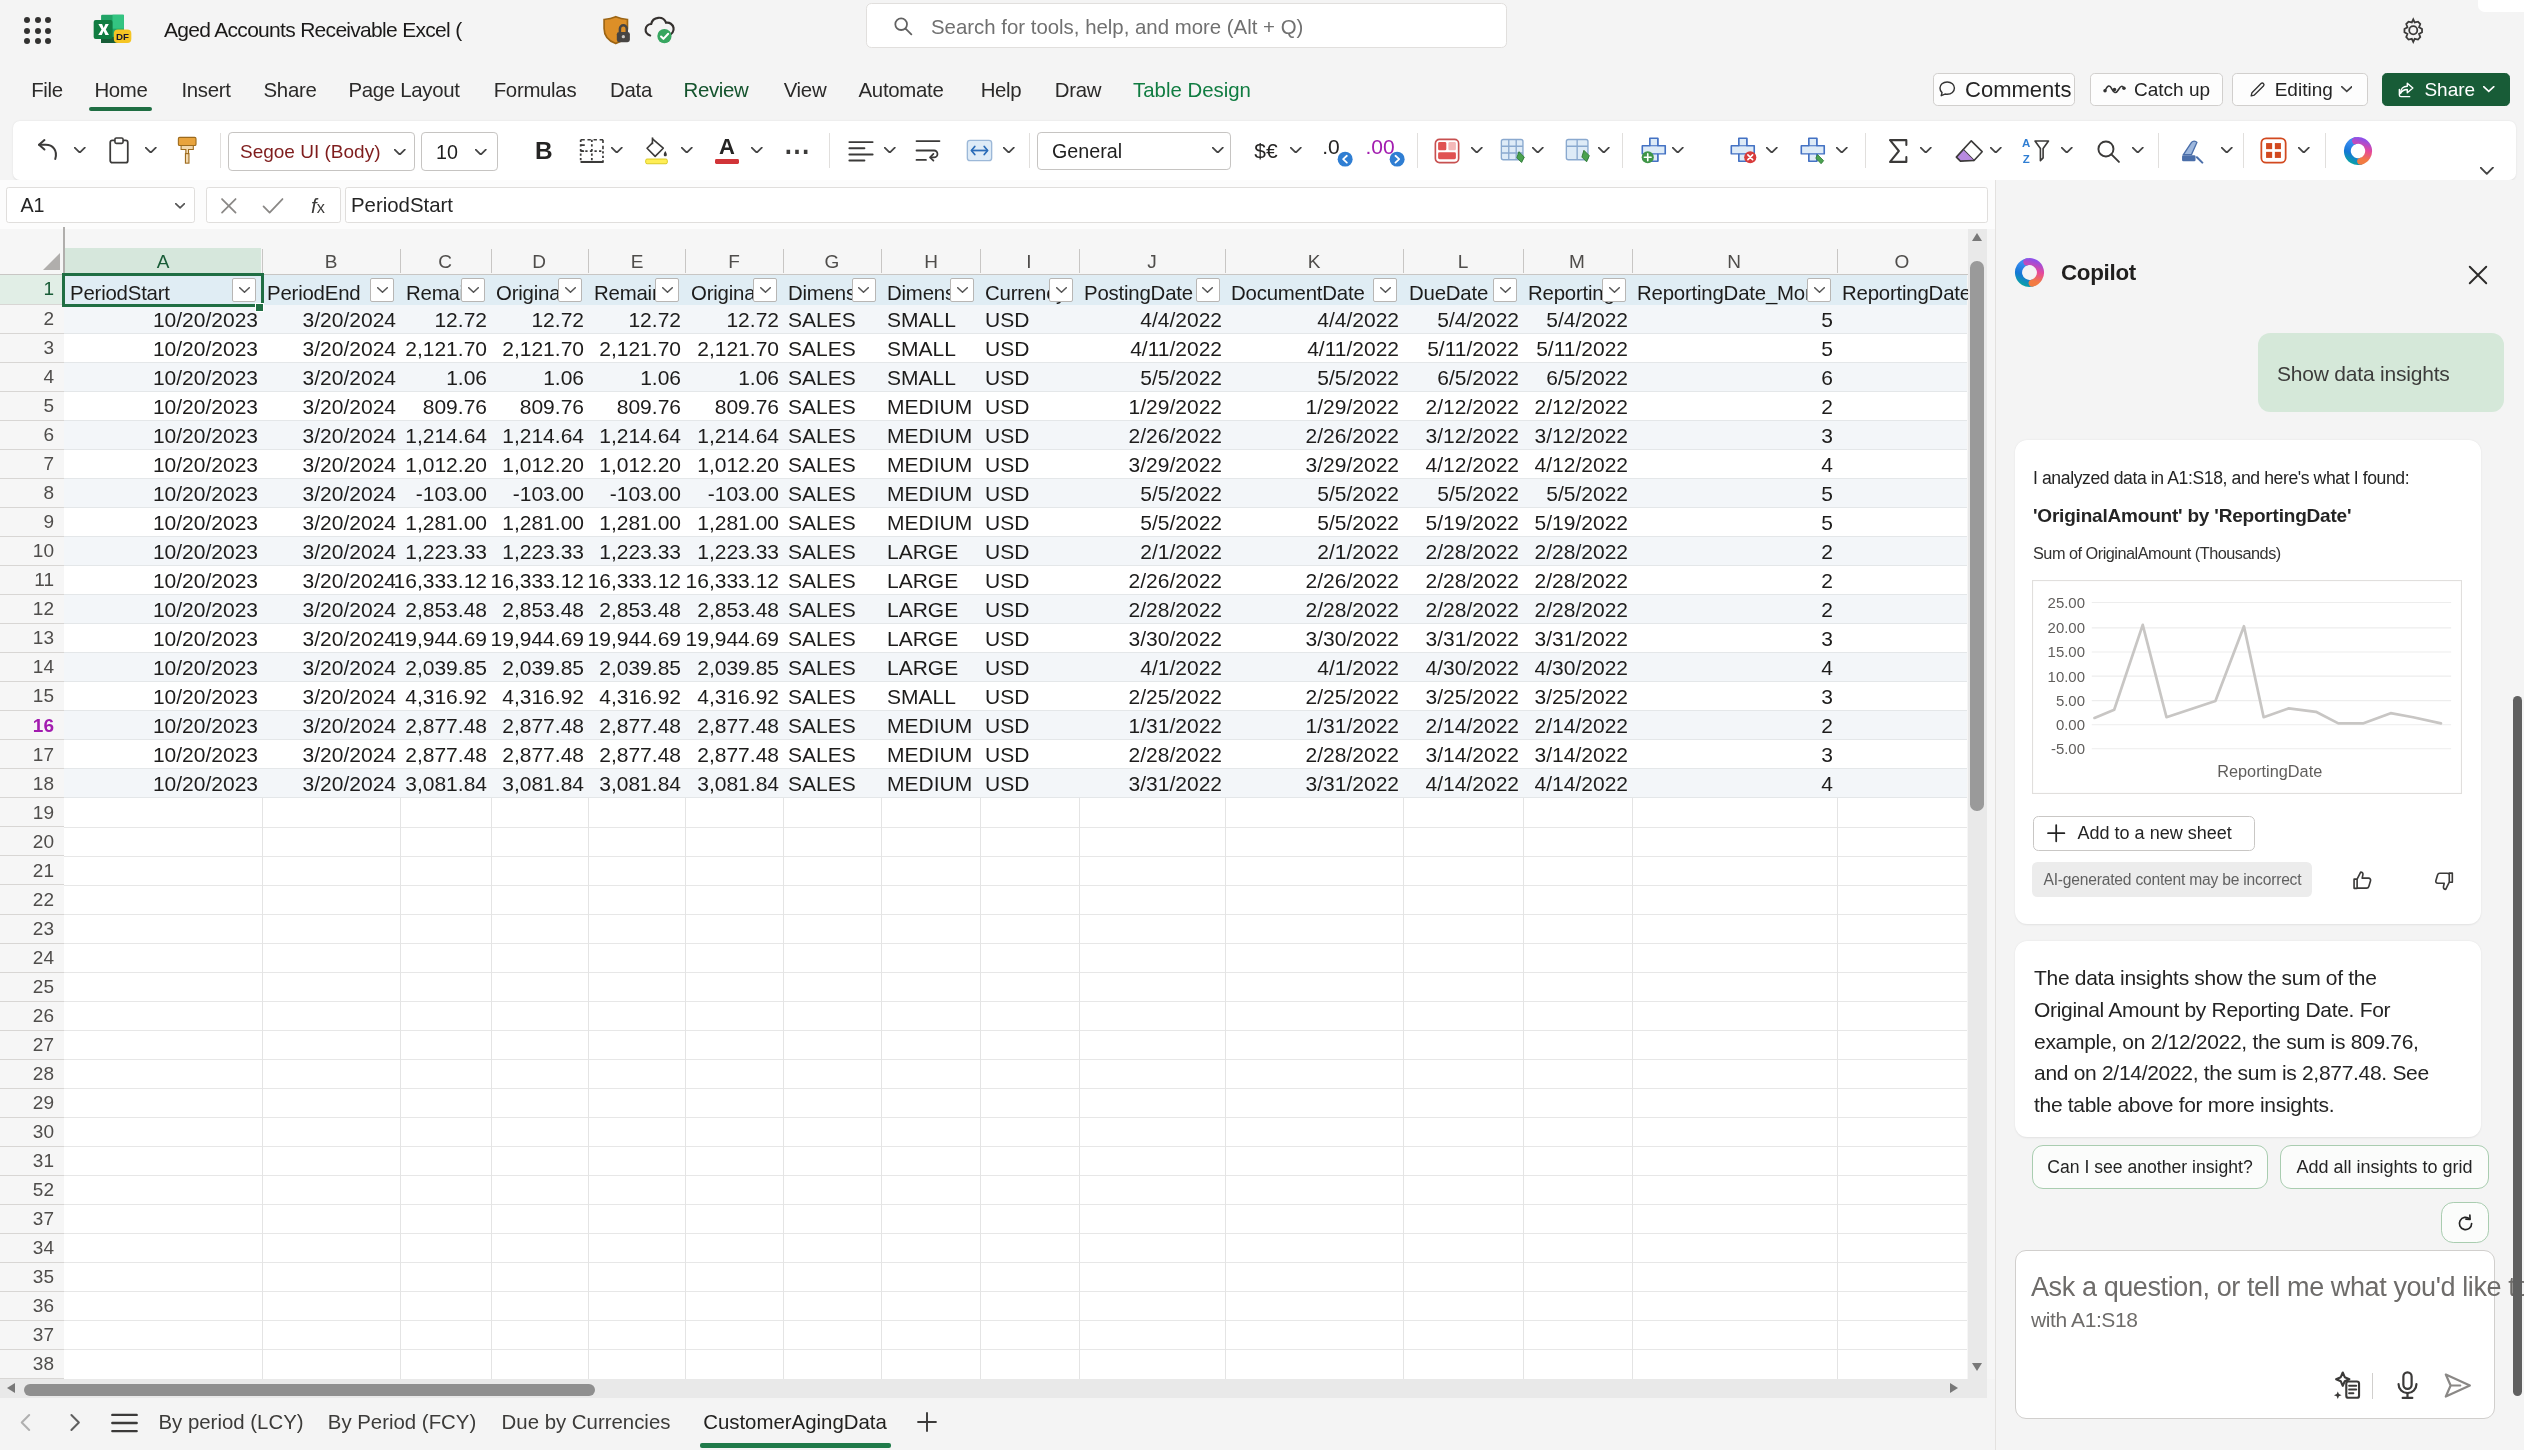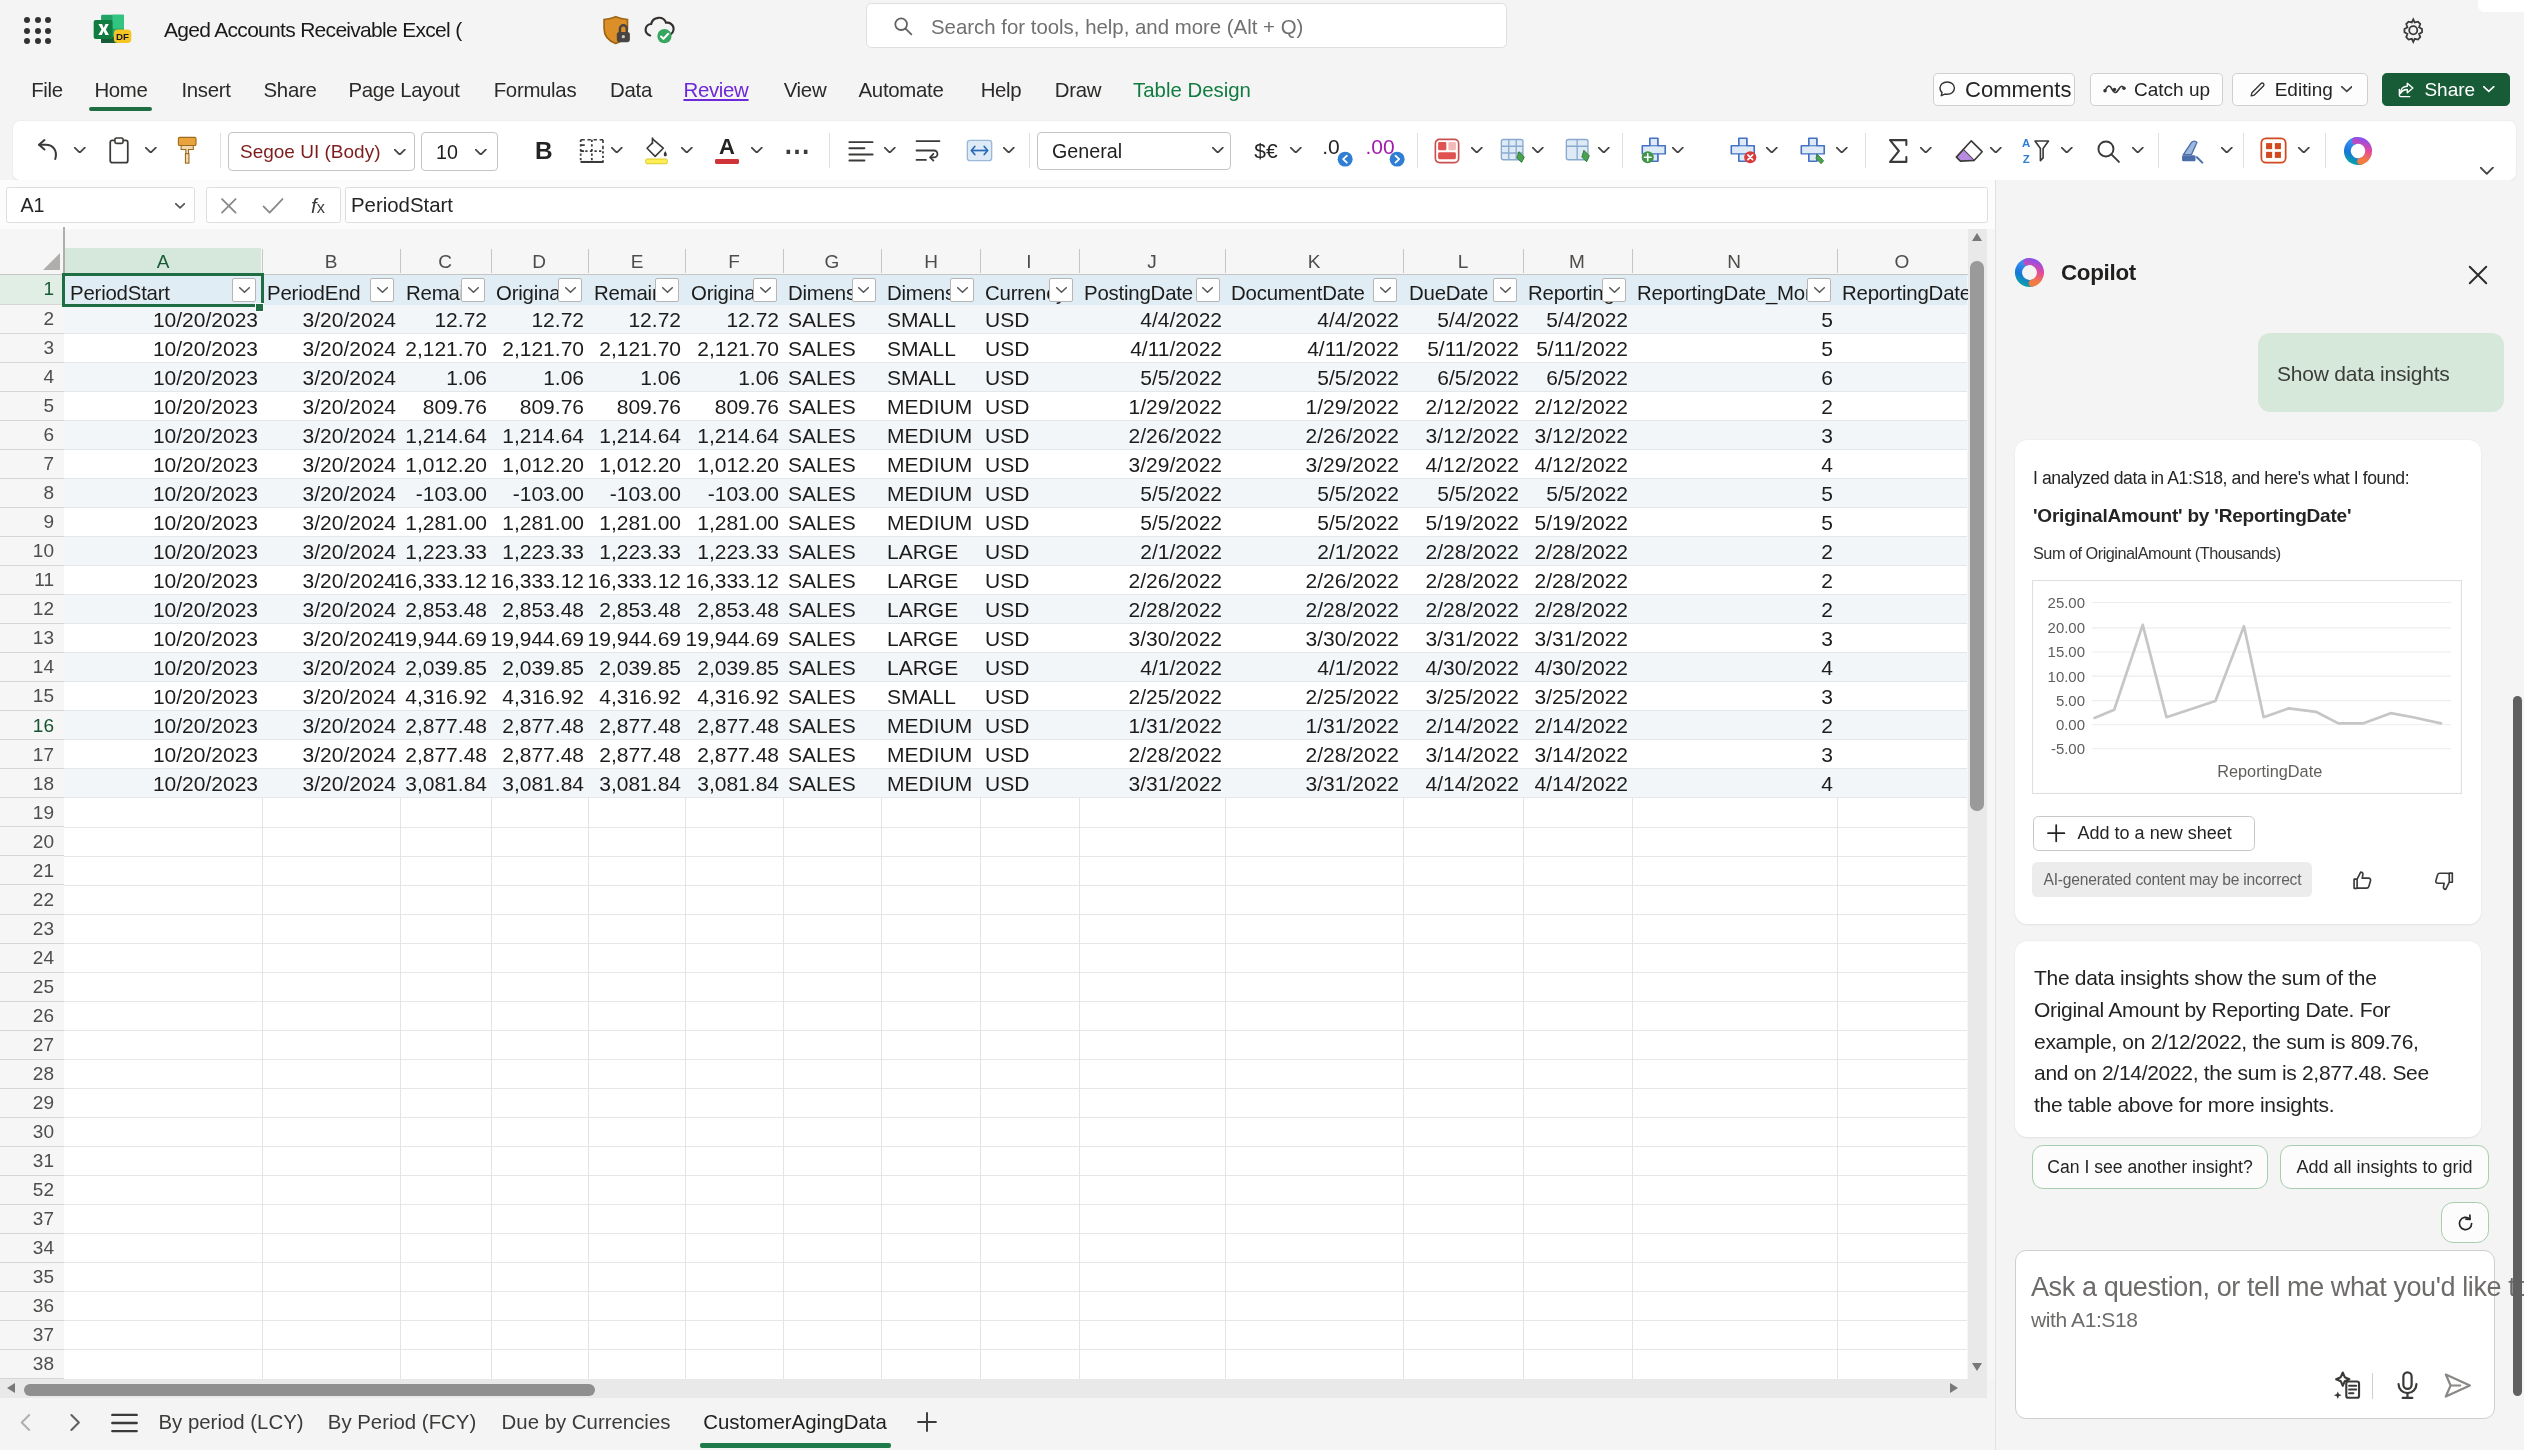--- a/index.html
+++ b/index.html
@@ -49,21 +49,21 @@
 <circle cx="12" cy="12" r="3.4" fill="none" stroke="#3b3a39" stroke-width="1.5"></circle>
 </svg>
 <div style="position:absolute;left:2478px;top:0px;width:47px;height:11.5px;background:#fff;border-radius:0 0 0 6.8px"></div>
 <div style="position:absolute;top:75px;font-size:20.4px;color:#2b2a29;font-weight:400;white-space:nowrap;line-height:30.5px;left:47px;transform:translateX(-50%);letter-spacing:-0.3px;">File</div>
 <div style="position:absolute;top:75px;font-size:20.4px;color:#2b2a29;font-weight:400;white-space:nowrap;line-height:30.5px;left:121px;transform:translateX(-50%);letter-spacing:-0.3px;">Home</div>
 <div style="position:absolute;top:75px;font-size:20.4px;color:#2b2a29;font-weight:400;white-space:nowrap;line-height:30.5px;left:206px;transform:translateX(-50%);letter-spacing:-0.3px;">Insert</div>
 <div style="position:absolute;top:75px;font-size:20.4px;color:#2b2a29;font-weight:400;white-space:nowrap;line-height:30.5px;left:290px;transform:translateX(-50%);letter-spacing:-0.3px;">Share</div>
 <div style="position:absolute;top:75px;font-size:20.4px;color:#2b2a29;font-weight:400;white-space:nowrap;line-height:30.5px;left:404px;transform:translateX(-50%);letter-spacing:-0.3px;">Page Layout</div>
 <div style="position:absolute;top:75px;font-size:20.4px;color:#2b2a29;font-weight:400;white-space:nowrap;line-height:30.5px;left:535px;transform:translateX(-50%);letter-spacing:-0.3px;">Formulas</div>
 <div style="position:absolute;top:75px;font-size:20.4px;color:#2b2a29;font-weight:400;white-space:nowrap;line-height:30.5px;left:631px;transform:translateX(-50%);letter-spacing:-0.3px;">Data</div>
-<div style="position:absolute;top:75px;font-size:20.4px;color:#6d28d9;font-weight:400;white-space:nowrap;line-height:30.5px;left:716px;transform:translateX(-50%);letter-spacing:-0.3px;text-decoration:underline;">Review</div>
+<div style="position:absolute;top:75px;font-size:20.4px;color:#14532d;font-weight:400;white-space:nowrap;line-height:30.5px;left:716px;transform:translateX(-50%);letter-spacing:-0.3px;">Review</div>
 <div style="position:absolute;top:75px;font-size:20.4px;color:#2b2a29;font-weight:400;white-space:nowrap;line-height:30.5px;left:805px;transform:translateX(-50%);letter-spacing:-0.3px;">View</div>
 <div style="position:absolute;top:75px;font-size:20.4px;color:#2b2a29;font-weight:400;white-space:nowrap;line-height:30.5px;left:901px;transform:translateX(-50%);letter-spacing:-0.3px;">Automate</div>
 <div style="position:absolute;top:75px;font-size:20.4px;color:#2b2a29;font-weight:400;white-space:nowrap;line-height:30.5px;left:1001px;transform:translateX(-50%);letter-spacing:-0.3px;">Help</div>
 <div style="position:absolute;top:75px;font-size:20.4px;color:#2b2a29;font-weight:400;white-space:nowrap;line-height:30.5px;left:1078px;transform:translateX(-50%);letter-spacing:-0.3px;">Draw</div>
 <div style="position:absolute;top:75px;font-size:20.4px;color:#107c41;font-weight:400;white-space:nowrap;line-height:30.5px;left:1192px;transform:translateX(-50%);">Table Design</div>
 <div style="position:absolute;left:89px;top:107px;width:63px;height:4.1px;background:#1f6e43;border-radius:2px"></div>
 <div style="position:absolute;left:1933px;top:73px;width:142px;height:33px;background:#fdfdfd;border:1.1px solid #d1cfcd;border-radius:4.7px;box-sizing:border-box;display:flex;align-items:center;justify-content:center;gap:8.1px">
       <svg width="20.4" height="20.4" viewBox="0 0 24 24">
         <path d="M12 3.5c5 0 8.5 3.2 8.5 7.2S17 18 12 18c-.9 0-1.8-.1-2.6-.3L5 19.6l.9-3.6C4.4 14.7 3.5 13 3.5 10.7c0-4 3.5-7.2 8.5-7.2z" fill="none" stroke="#333" stroke-width="1.7" stroke-linejoin="round"></path>
       </svg>
@@ -396,21 +396,21 @@
 <div style="position:absolute;top:566px;font-size:19px;color:#4f4d4b;font-weight:400;white-space:nowrap;line-height:28.5px;right:2471px;">11</div>
 <div style="position:absolute;left:0;top:595px;width:64px;height:29px;background:#f6f6f6;border-bottom:0.7px solid #d8d6d4;box-sizing:border-box"></div>
 <div style="position:absolute;top:595px;font-size:19px;color:#4f4d4b;font-weight:400;white-space:nowrap;line-height:28.5px;right:2471px;">12</div>
 <div style="position:absolute;left:0;top:624px;width:64px;height:29px;background:#f6f6f6;border-bottom:0.7px solid #d8d6d4;box-sizing:border-box"></div>
 <div style="position:absolute;top:624px;font-size:19px;color:#4f4d4b;font-weight:400;white-space:nowrap;line-height:28.5px;right:2471px;">13</div>
 <div style="position:absolute;left:0;top:653px;width:64px;height:29px;background:#f6f6f6;border-bottom:0.7px solid #d8d6d4;box-sizing:border-box"></div>
 <div style="position:absolute;top:653px;font-size:19px;color:#4f4d4b;font-weight:400;white-space:nowrap;line-height:28.5px;right:2471px;">14</div>
 <div style="position:absolute;left:0;top:682px;width:64px;height:29px;background:#f6f6f6;border-bottom:0.7px solid #d8d6d4;box-sizing:border-box"></div>
 <div style="position:absolute;top:682px;font-size:19px;color:#4f4d4b;font-weight:400;white-space:nowrap;line-height:28.5px;right:2471px;">15</div>
 <div style="position:absolute;left:0;top:711px;width:64px;height:29px;background:#f6f6f6;border-bottom:0.7px solid #d8d6d4;box-sizing:border-box"></div>
-<div style="position:absolute;top:712px;font-size:19px;color:#14532d;font-weight:400;white-space:nowrap;line-height:28.5px;right:2471px;margin-left:48px;">16</div>
+<div style="position:absolute;top:712px;font-size:19px;color:#a21caf;font-weight:700;white-space:nowrap;line-height:28.5px;right:2471px;margin-left:48px;">16</div>
 <div style="position:absolute;left:0;top:740px;width:64px;height:29px;background:#f6f6f6;border-bottom:0.7px solid #d8d6d4;box-sizing:border-box"></div>
 <div style="position:absolute;top:741px;font-size:19px;color:#4f4d4b;font-weight:400;white-space:nowrap;line-height:28.5px;right:2471px;">17</div>
 <div style="position:absolute;left:0;top:769px;width:64px;height:29px;background:#f6f6f6;border-bottom:0.7px solid #d8d6d4;box-sizing:border-box"></div>
 <div style="position:absolute;top:770px;font-size:19px;color:#4f4d4b;font-weight:400;white-space:nowrap;line-height:28.5px;right:2471px;">18</div>
 <div style="position:absolute;left:0;top:798px;width:64px;height:29px;background:#f6f6f6;border-bottom:0.7px solid #d8d6d4;box-sizing:border-box"></div>
 <div style="position:absolute;top:799px;font-size:19px;color:#4f4d4b;font-weight:400;white-space:nowrap;line-height:28.5px;right:2471px;">19</div>
 <div style="position:absolute;left:0;top:827px;width:64px;height:29px;background:#f6f6f6;border-bottom:0.7px solid #d8d6d4;box-sizing:border-box"></div>
 <div style="position:absolute;top:828px;font-size:19px;color:#4f4d4b;font-weight:400;white-space:nowrap;line-height:28.5px;right:2471px;">20</div>
 <div style="position:absolute;left:0;top:856px;width:64px;height:29px;background:#f6f6f6;border-bottom:0.7px solid #d8d6d4;box-sizing:border-box"></div>
 <div style="position:absolute;top:857px;font-size:19px;color:#4f4d4b;font-weight:400;white-space:nowrap;line-height:28.5px;right:2471px;">21</div>

